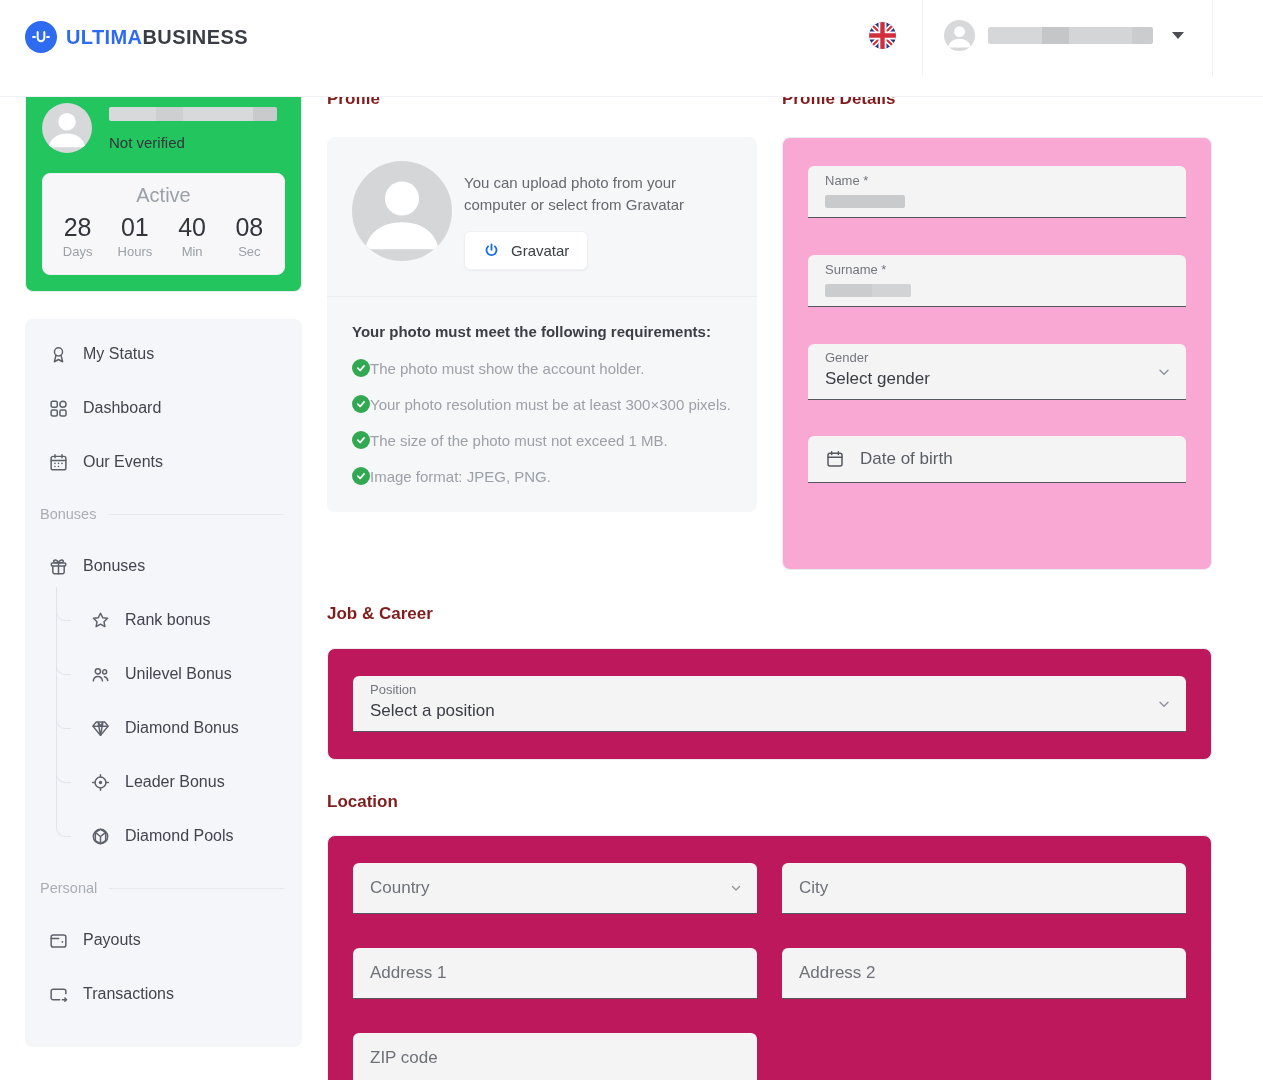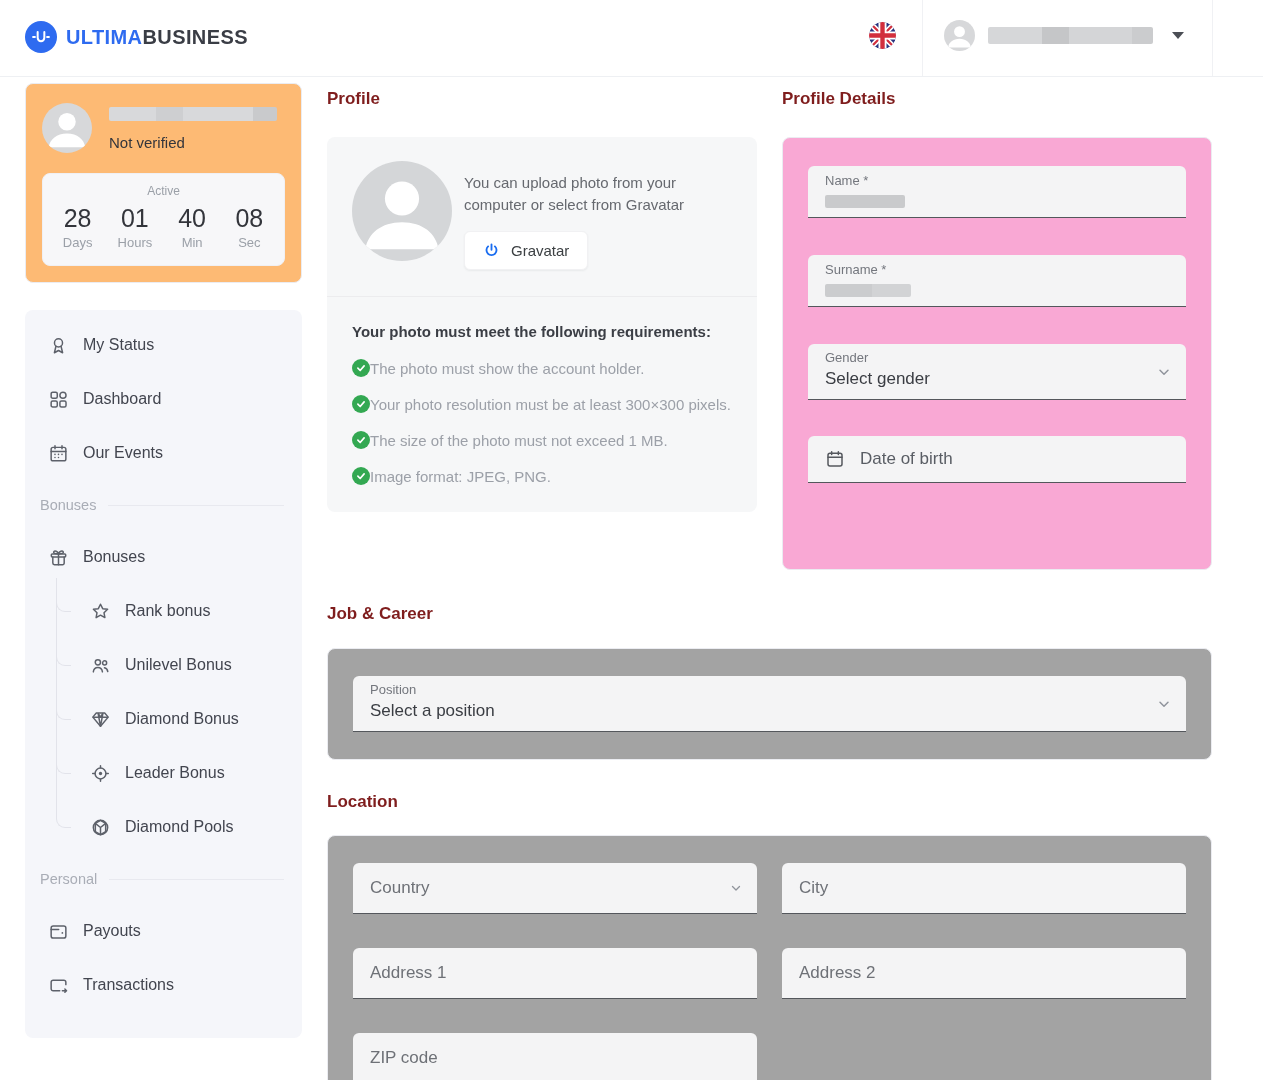--- a/index.html
+++ b/index.html
@@ -1,21 +1,21 @@
 <!DOCTYPE html>
 <html><head>
 <meta charset="utf-8">
 <style>
   * { margin:0; padding:0; box-sizing:border-box; }
   html,body { width:1263px; height:1080px; background:#fff; overflow:hidden;
     font-family:"Liberation Sans", sans-serif; color:#33353b; }
   svg { display:block; }
 
   
-  .header { position:absolute; left:0; top:0; width:1263px; height:77px;
+  .header { position:absolute; left:0; top:0; width:1263px; height:97px;
     background:#fff; border-bottom:1px solid #eef0f3; z-index:5; }
   .logo { position:absolute; left:25px; top:21px; display:flex; align-items:center; gap:9px; }
   .logo-mark { width:32px; height:32px; border-radius:50%; background:#2e6bf0;
     display:flex; align-items:center; justify-content:center; }
   .logo-text { font-size:20px; font-weight:bold; letter-spacing:.4px; display:flex; }
   .logo-text .lp { color:#2e6bf0; }
   .logo-text .ls { color:#3a3d45; }
   .flag { position:absolute; left:869px; top:22px; width:27px; height:27px; border-radius:50%;
     overflow:hidden; cursor:pointer; }
   .hsep { position:absolute; top:0; width:1px; height:76px; background:#f0f1f4; }
@@ -23,30 +23,30 @@
   .user-chip { position:absolute; left:944px; top:20px; display:flex; align-items:center; gap:13px; cursor:pointer; }
   .u-avatar { width:31px; height:31px; border-radius:50%; background:#d7d8da; overflow:hidden; position:relative; }
   .u-avatar svg { position:absolute; left:0; top:0; }
   .name-bar-h { width:165px; height:17px; border-radius:2px;
     background:linear-gradient(90deg,#d6d7d9 0 33%,#c5c6c8 33% 49%,#d4d5d7 49% 87%,#cbccce 87%); }
   .caret { width:0; height:0; border-left:6px solid transparent; border-right:6px solid transparent;
     border-top:7px solid #4b4e55; margin-left:6px; }
 
   
   .sidebar { position:absolute; left:25px; top:83px; width:277px; }
-  .profile-card { background:#fdba74; border:1px solid #ebecf1; border-radius:8px; padding:19px 16px 16px; }
+  .profile-card { background:#22c55e; border:1px solid #ebecf1; border-radius:8px; padding:19px 16px 16px; }
   .pc-row { display:flex; gap:17px; align-items:flex-start; }
   .s-avatar { width:50px; height:50px; border-radius:50%; background:#d7d8da; overflow:hidden; position:relative; flex:none; }
   .pinfo { flex:1; padding-top:4px; }
   .name-bar-s { width:168px; height:14px; border-radius:2px;
     background:linear-gradient(90deg,#d8d9db 0 28%,#cecfd1 28% 44%,#d8d9db 44% 86%,#c9cacc 86%); }
   .ver-status { margin-top:13px; font-size:15px; color:#33353b; }
   .timer { margin-top:20px; background:#f7f7f9; border:1px solid #f0f0f4; border-radius:8px;
     padding:10px 6px 13px; text-align:center; }
-  .t-title { font-size:12px; color:#9ba0a8; }
+  .t-title { font-size:20px; color:#9ba0a8; }
   .t-units { margin-top:5px; display:grid; grid-template-columns:1fr 1fr 1fr 1fr; }
   .t-val { font-size:25px; color:#33353b; line-height:30px; }
   .t-lab { font-size:13px; color:#9ba0a8; line-height:19px; }
 
   .menu { margin-top:27px; background:#f5f6fa; border-radius:8px; padding:8px 0 26px; }
   .mi { display:flex; align-items:center; gap:14px; height:54px; padding-left:23px;
     font-size:16px; color:#42454f; cursor:pointer; }
   .mi .ic { color:#5d616a; flex:none; }
   .msec { display:flex; align-items:center; height:50px; }
   .msec .lbl { padding-left:15px; font-size:14.5px; color:#a9adb6; }
@@ -88,21 +88,21 @@
   .f-label { font-size:13px; color:#73767d; line-height:16px; }
   .f-bar { height:13px; border-radius:2px; background:#c9cacc; margin-top:6px; }
   .f-bar.w1 { width:80px; } .f-bar.w2 { width:86px; background:linear-gradient(90deg,#cbccce 0 55%,#d2d3d5 55%); }
   .field.select { position:relative; padding:6px 17px 8px; margin-bottom:36px; }
   .f-value { font-size:17px; color:#3a3d43; line-height:25px; }
   .chev { position:absolute; right:14px; top:50%; transform:translateY(-50%); color:#8f939b; }
   .field.dob { display:flex; align-items:center; gap:15px; padding:13px 17px; color:#55585e; }
   .dob-text { font-size:17px; color:#595d64; }
 
   .h2.band { margin:32px 0 22px; }
-  .wide-card { background:#a3a3a3; border:1px solid #ebecf1; border-radius:8px; padding:27px 25px; }
+  .wide-card { background:#be185d; border:1px solid #ebecf1; border-radius:8px; padding:27px 25px; }
   .loc-grid { display:grid; grid-template-columns:1fr 1fr; column-gap:25px; row-gap:34px; }
   .field.plain { position:relative; padding:13px 17px; margin:0; }
   .ph { font-size:17px; color:#6e7177; line-height:24px; }
   .zip { grid-column:1; }
 </style>
 </head>
 <body>
 
 <div class="header">
   <div class="logo">

